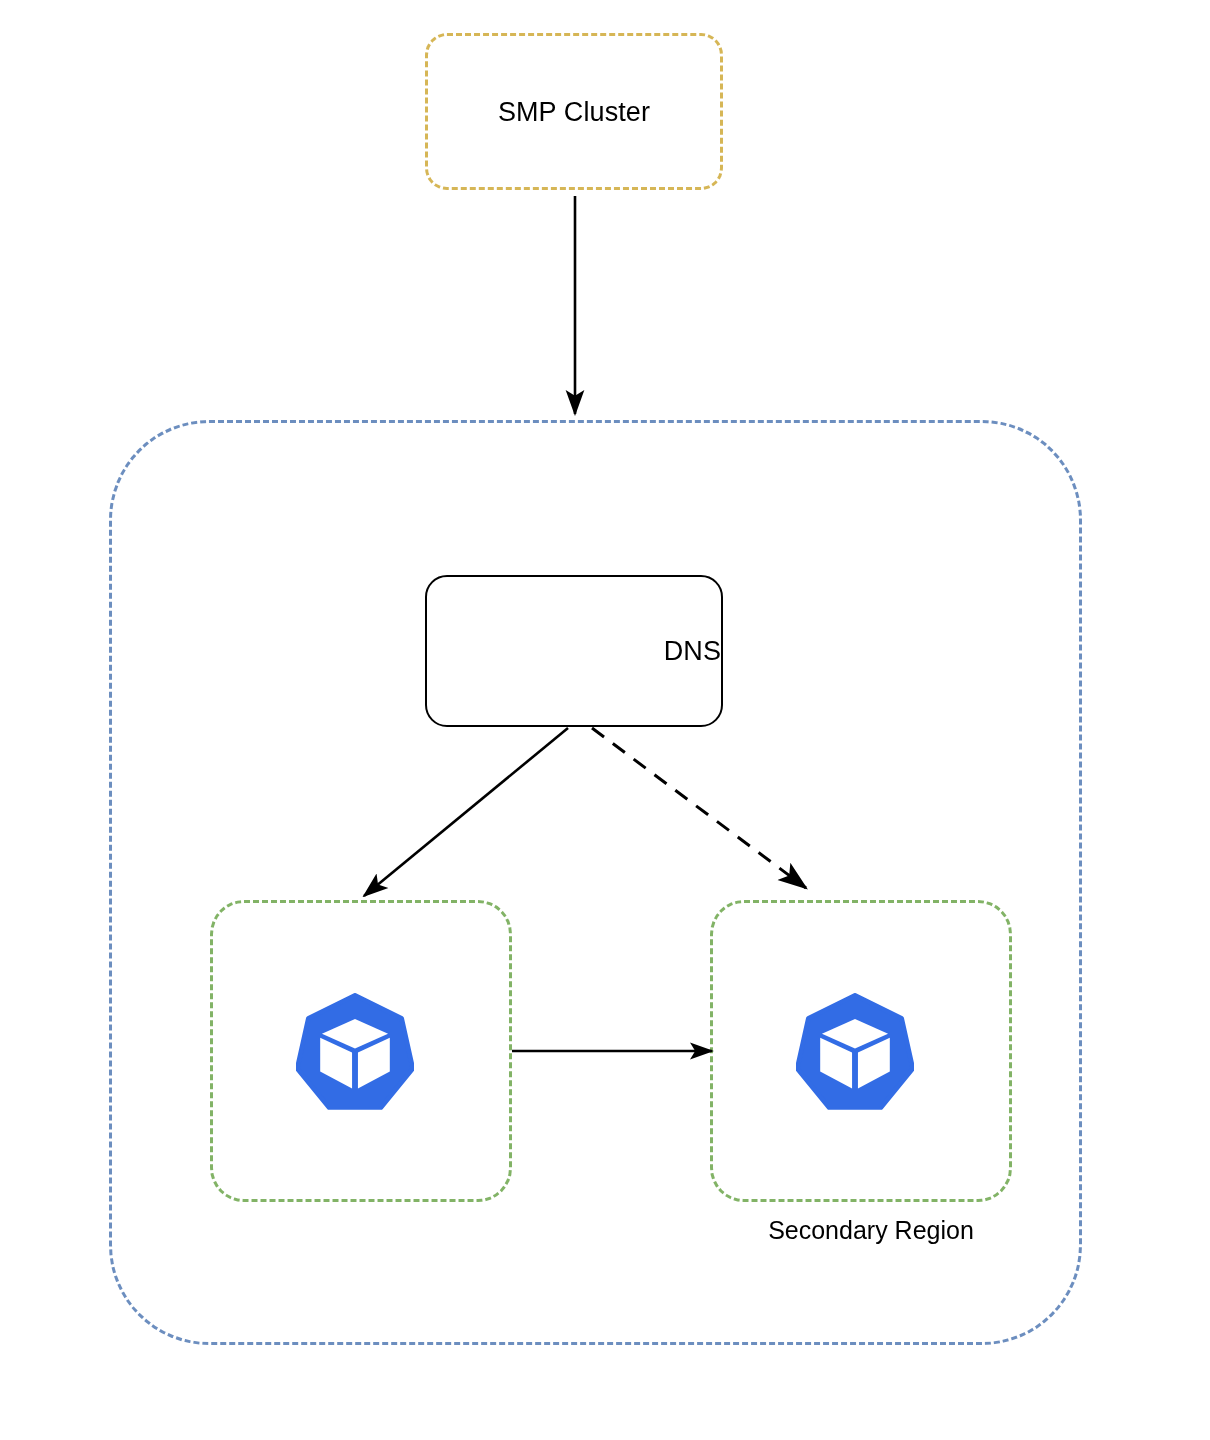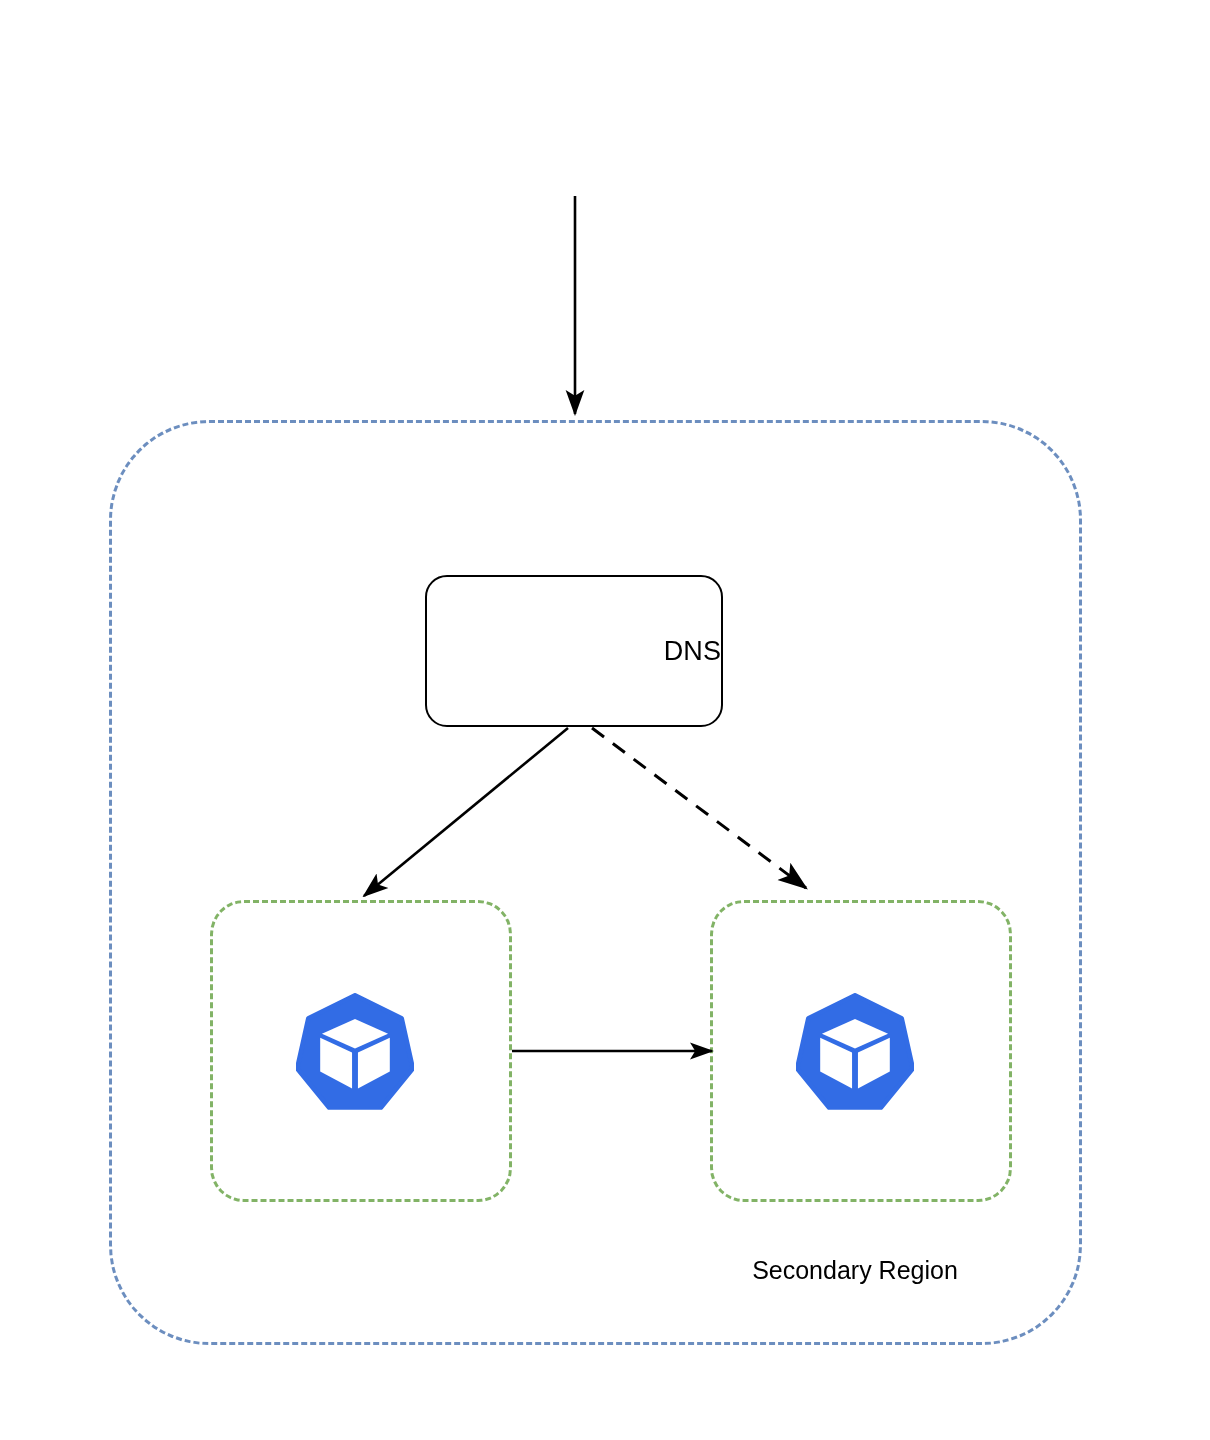--- a/index.html
+++ b/index.html
@@ -92,21 +92,21 @@
   .region-caption {
     position: absolute;
     top: 1216px;
     width: 302px;
     text-align: center;
     font-size: 25px;
     color: #000000;
     white-space: nowrap;
   }
   #caption-primary   { left: 210px; }
-  #caption-secondary { left: 704px; margin-top: 40px; }
+  #caption-secondary { left: 720px; }
 
   
   .k8s-logo {
     position: absolute;
     width: 118px;
     height: 118px;
     top: 993px;
   }
   #k8s-primary   { left: 296px; }
   #k8s-secondary { left: 796px; }
@@ -121,20 +121,23 @@
     pointer-events: none;
   }
 </style>
 </head>
 <body>
 
 <div id="canvas">
 
   <div class="box" id="platform-container"></div>
 
+  <div class="box" id="smp-cluster">
+    <span class="box-label">SMP Cluster</span>
+  </div>
 
   <div class="box" id="dns-box">
     <span class="box-label">DNS</span>
   </div>
 
   <div class="box region-box" id="region-primary"></div>
 
   <svg class="k8s-logo" id="k8s-primary" viewBox="0 0 100 100" xmlns="http://www.w3.org/2000/svg">
 
     <path d="M50 2 L89.5 21.5 L99 64 L72 97 L28 97 L1 64 L10.5 21.5 Z" fill="#326CE5" stroke="#326CE5" stroke-width="4" stroke-linejoin="round"></path>

